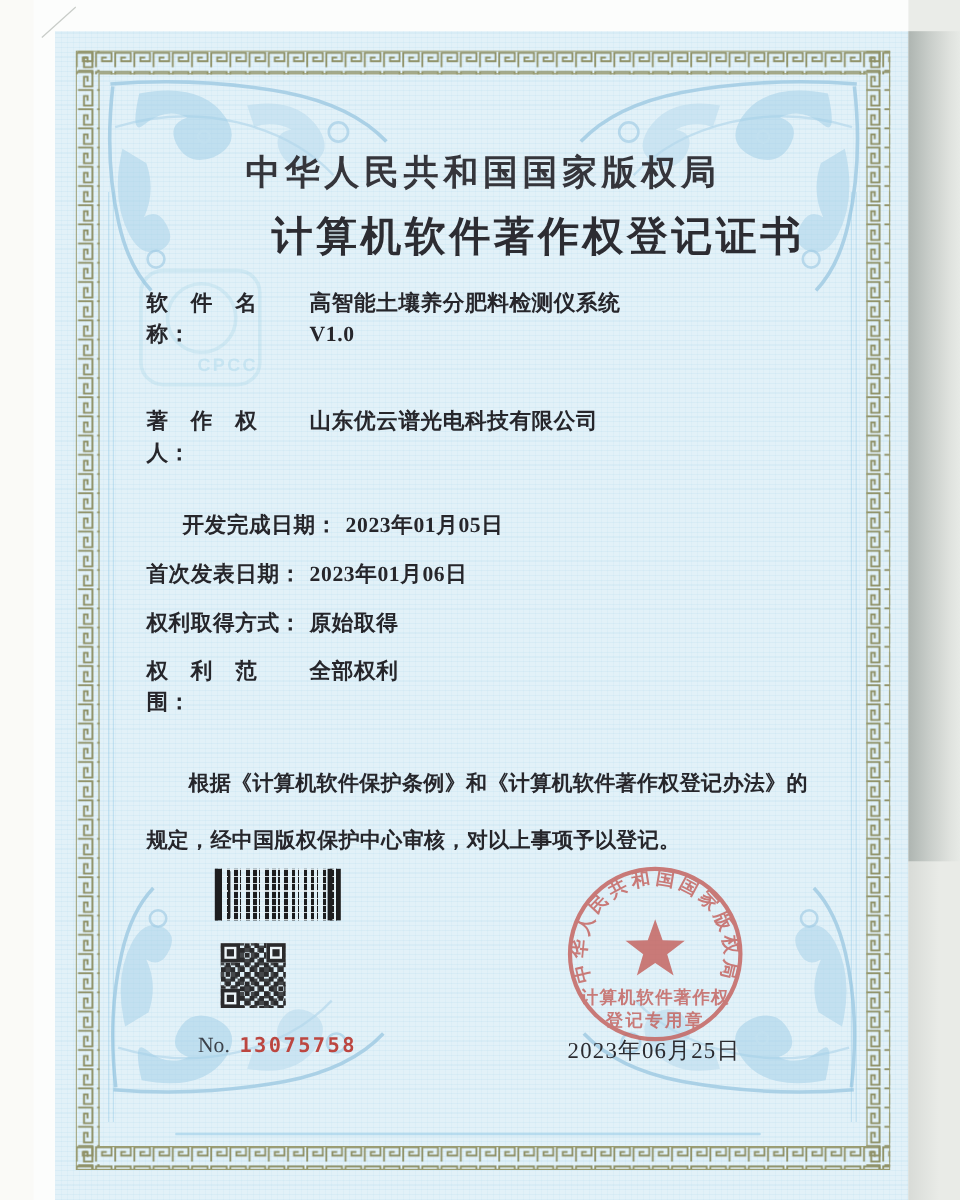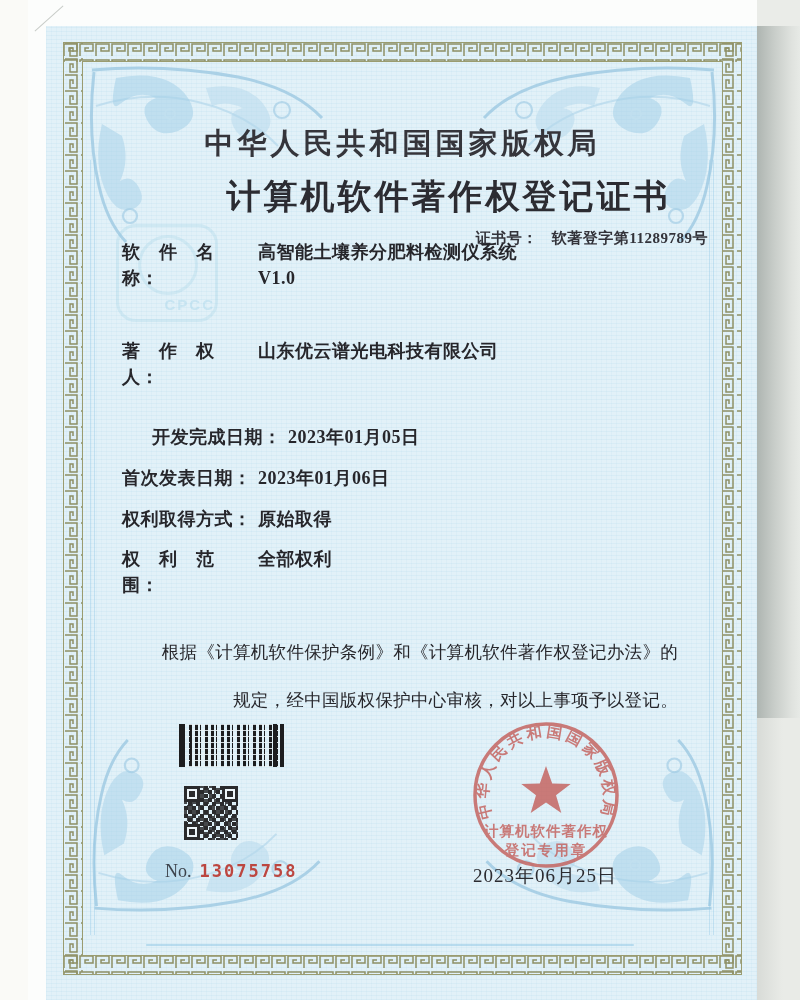--- a/index.html
+++ b/index.html
@@ -100,22 +100,22 @@
   }
   .field-row .f-label{ display:inline-block; width:136px; flex:0 0 136px; }
   .field-row .f-value{ display:inline-block; }
   .row-0{ top:239px; } .row-1{ top:338px; }
   .row-2{ top:424px;margin-left:30px; } .row-3{ top:465px; }
   .row-4{ top:506px; } .row-5{ top:546px; } .row-6{ top:588px; }
 
   
   .statement{
     position:absolute; left:94px; top:628px; width:556px;
-    font-size:17.5px; font-weight:400; color:#26262b;
-    line-height:48px; text-indent:2em; letter-spacing:.3px;text-align:right;
+    font-size:17.5px; font-weight:700; color:#26262b;
+    line-height:48px; text-indent:2em; letter-spacing:.3px;
   }
 
   
   .barcode{
     position:absolute; left:151px; top:724px; width:105px; height:43px;
     background-image:
       repeating-linear-gradient(0deg, rgba(235,244,248,.85) 0 1px, transparent 1px 6px),
       repeating-linear-gradient(90deg, #1d1d1f 0 3px, transparent 3px 5px,
         #1d1d1f 5px 6px, transparent 6px 10px, #1d1d1f 10px 13px, transparent 13px 16px);
   }
@@ -215,23 +215,20 @@
   <div class="guide-v r2"></div>
   <div class="vine-line"></div>
 
   <div class="watermark">
     <div class="wm-circle"></div>
     <div class="wm-text">CPCC</div>
   </div>
 
   <div class="authority">中华人民共和国国家版权局</div>
   <div class="cert-title">计算机软件著作权登记证书</div>
-  <div class="cert-no">
-    <span class="lbl">证书号：</span><span>软著登字第11289789号</span>
-  </div>
 
   <div class="field-row row-0">
     <span class="f-label">软　件　名　称：</span>
     <span class="f-value">
       <span style="display:block">高智能土壤养分肥料检测仪系统</span>
       <span style="display:block">V1.0</span>
     </span>
   </div>
   <div class="field-row row-1">
     <span class="f-label">著　作　权　人：</span>

